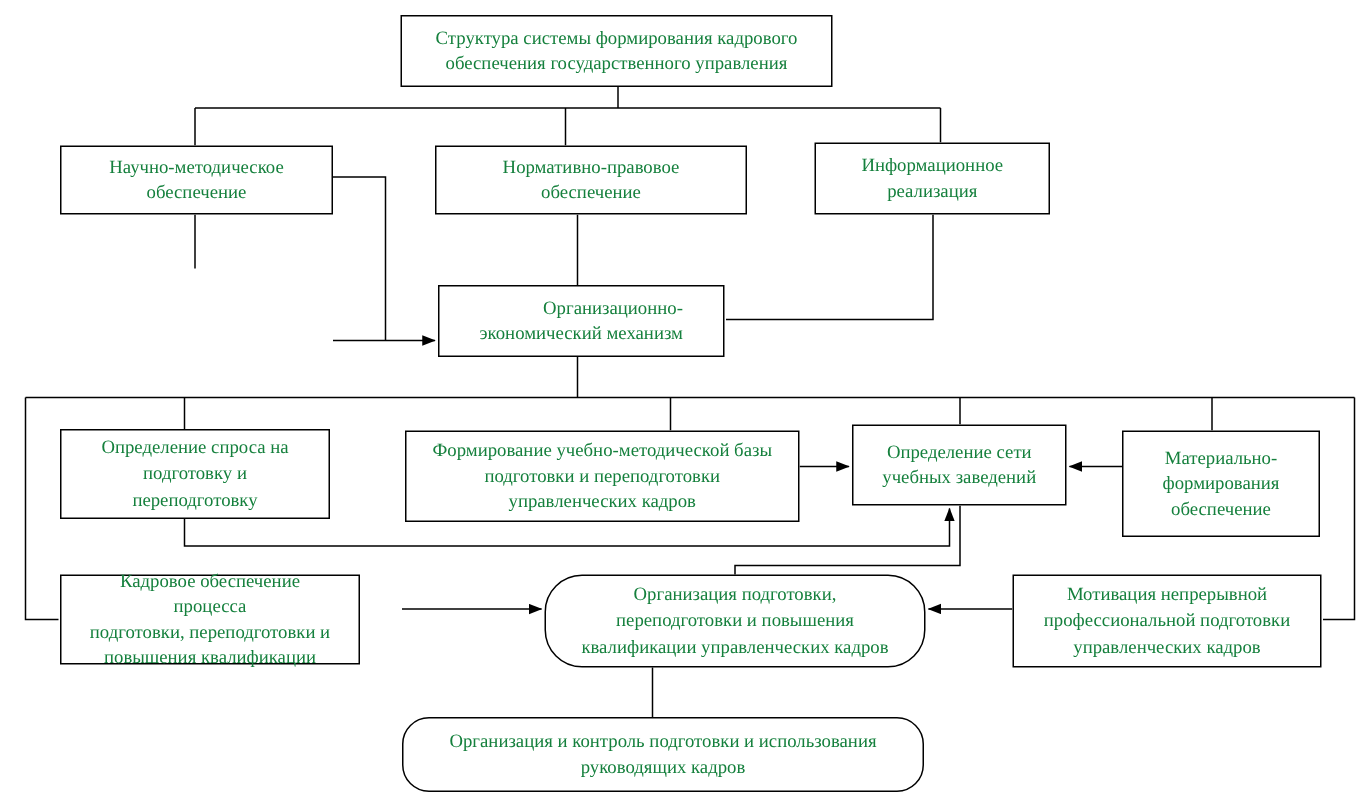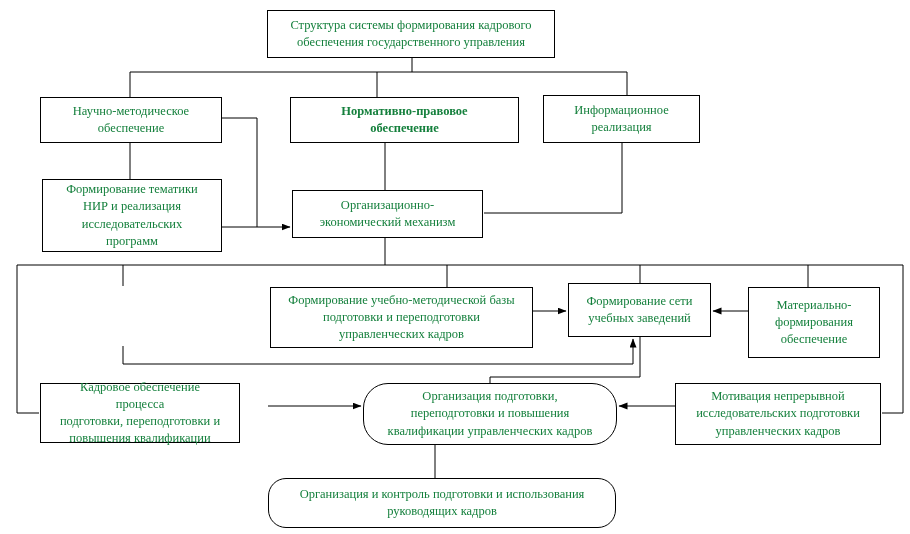--- a/index.html
+++ b/index.html
@@ -74,54 +74,53 @@
     <polyline points="675,406 619,406" marker-end="url(#arrow)"></polyline>
     <polyline points="435,445 435,478"></polyline>
   </svg>
 
   <div class="node" style="left:267px; top:10px; width:288px; height:48px; padding:0 6px;">Структура системы формирования кадрового
 обеспечения государственного управления</div>
 
   <div class="node" style="left:40px; top:97px; width:182px; height:46px; padding:0 8px;">Научно-методическое
 обеспечение</div>
 
-  <div class="node" style="left:290px; top:97px; width:229px; height:46px; padding:0 8px;font-weight:bold;">Нормативно-правовое
+  <div class="node" style="left:290px; top:97px; width:208px; height:46px; padding:0 8px;">Нормативно-правовое
 обеспечение</div>
 
   <div class="node" style="left:543px; top:95px; width:157px; height:48px; padding:0 8px;">Информационное
 реализация</div>
 
-  <div class="node" style="left:42px; top:179px; width:180px; height:73px; padding:0 10px;">Формирование тематики
-НИР и реализация
-исследовательских
-программ</div>
 
-  <div class="node" style="left:292px; top:190px; width:191px; height:48px; padding:0 10px;">Организационно-
+  <div class="node" style="left:292px; top:190px; width:191px; height:48px; padding:0 10px;text-align:right;">Организационно-
 экономический механизм</div>
 
+  <div class="node" style="left:40px; top:286px; width:180px; height:60px; padding:0 10px;">Определение спроса на
+подготовку и
+переподготовку</div>
 
   <div class="node" style="left:270px; top:287px; width:263px; height:61px; padding:0 6px;">Формирование учебно-методической базы
 подготовки и переподготовки
 управленческих кадров</div>
 
-  <div class="node" style="left:568px; top:283px; width:143px; height:54px; padding:0 6px;">Формирование сети
+  <div class="node" style="left:568px; top:283px; width:143px; height:54px; padding:0 6px;">Определение сети
 учебных заведений</div>
 
   <div class="node" style="left:748px; top:287px; width:132px; height:71px; padding:0 8px;">Материально-
 формирования
 обеспечение</div>
 
   <div class="node" style="left:40px; top:383px; width:200px; height:60px; padding:0 16px;">Кадровое обеспечение процесса
 подготовки, переподготовки и
 повышения квалификации</div>
 
   <div class="node" style="left:363px; top:383px; width:254px; height:62px; padding:0 8px;border-radius:25px;">Организация подготовки,
 переподготовки и повышения
 квалификации управленческих кадров</div>
 
   <div class="node" style="left:675px; top:383px; width:206px; height:62px; padding:0 8px;">Мотивация непрерывной
-исследовательских подготовки
+профессиональной подготовки
 управленческих кадров</div>
 
   <div class="node" style="left:268px; top:478px; width:348px; height:50px; padding:0 1px;border-radius:18px;">Организация и контроль подготовки и использования
 руководящих кадров</div>
 
 </div>
 
 </body></html>

